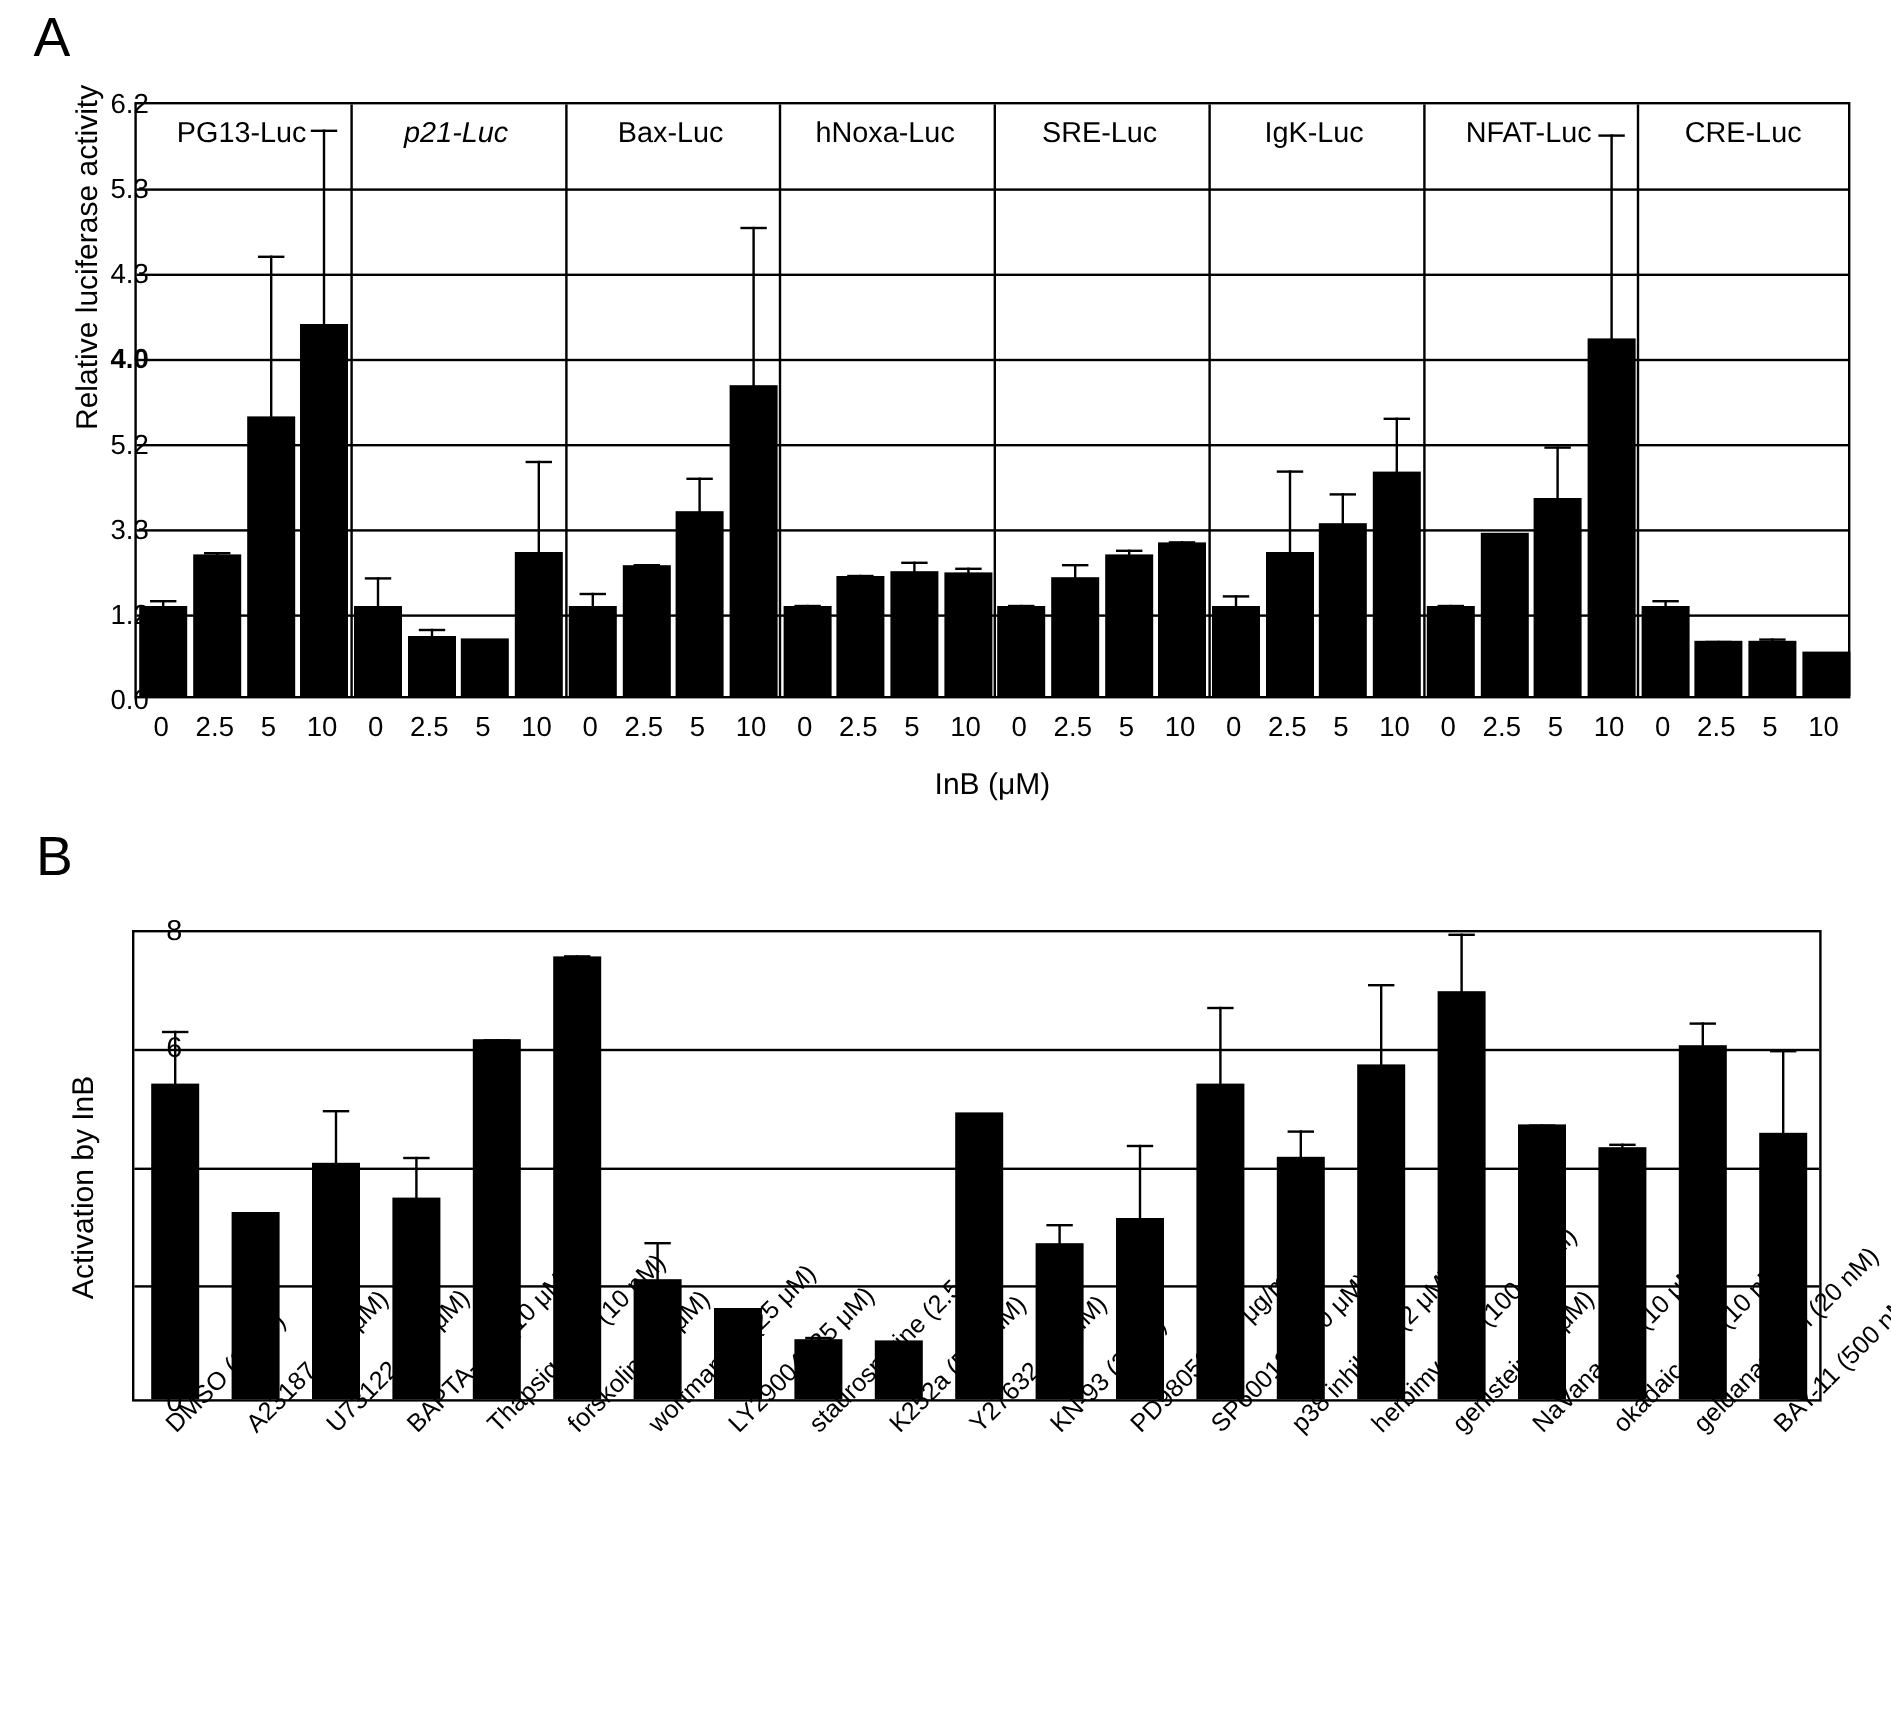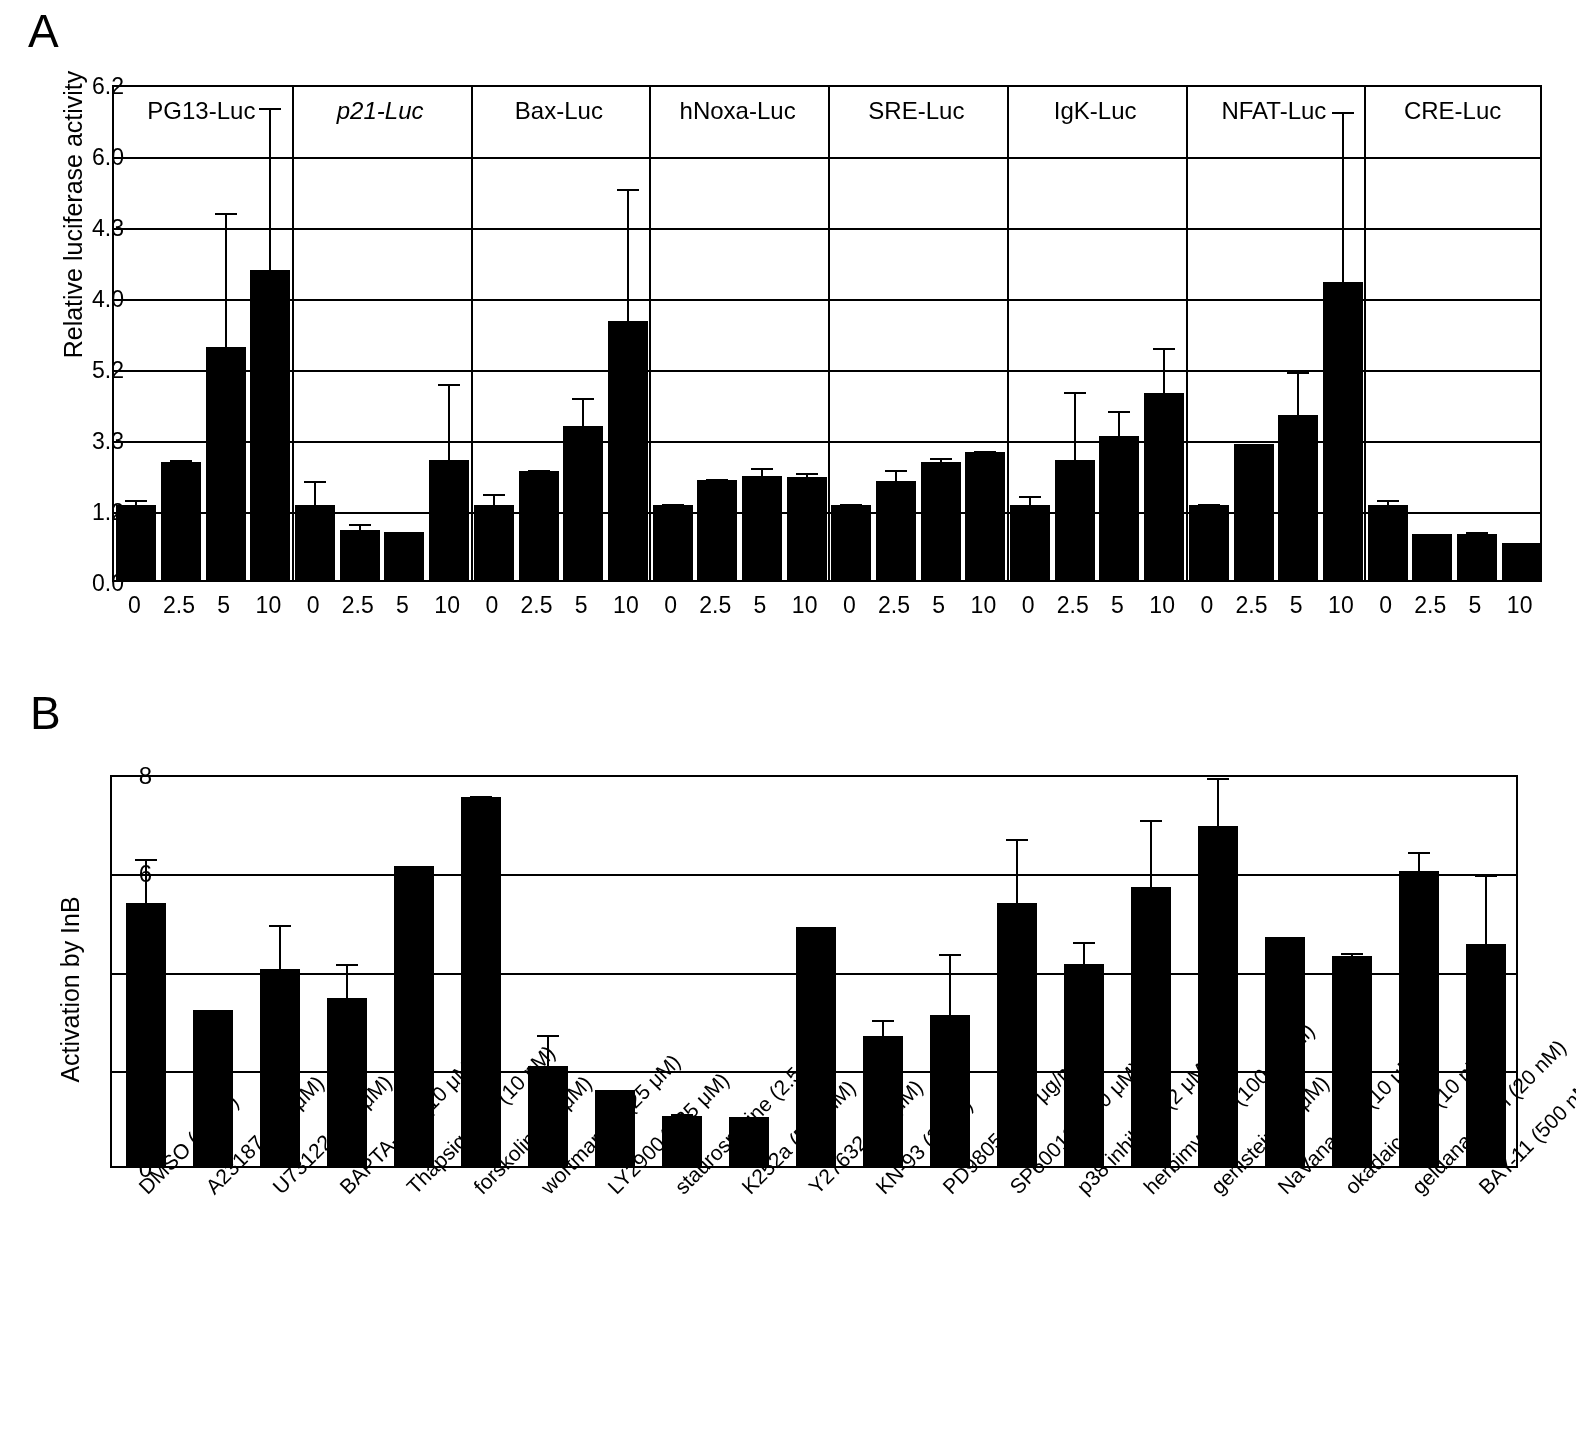--- a/index.html
+++ b/index.html
@@ -278,27 +278,28 @@
       <div class="bar" style="left: 1298.28px; width: 40px; height: 46.15px;"></div>
       <div class="errbar" style="left: 1317.28px; top: 447.3px; height: 3.55px;"></div>
       <div class="errcap" style="left: 1307.28px; top: 447.3px; width: 22px;"></div>
       <div class="bar" style="left: 1342.97px; width: 40px; height: 46.15px;"></div>
       <div class="errbar" style="left: 1361.97px; top: 445.17px; height: 5.68px;"></div>
       <div class="errcap" style="left: 1351.97px; top: 445.17px; width: 22px;"></div>
       <div class="bar" style="left: 1387.66px; width: 40px; height: 36.92px;"></div>
       <div class="errbar" style="left: 1406.66px; top: 457.95px; height: 2.13px;"></div>
       <div class="errcap" style="left: 1396.66px; top: 457.95px; width: 22px;"></div>
     </div>
+  <div id="a-xlabel">InB (μM)</div>
 <div class="a-ytick" style="top: 582px;">0.0</div>
     <div class="a-ytick" style="top: 511px;">1.2</div>
     <div class="a-ytick" style="top: 440px;">3.3</div>
     <div class="a-ytick" style="top: 369px;">5.2</div>
-    <div class="a-ytick" style="top: 298px;">4.0</div>
+    <div class="a-ytick" style="top: 298px; font-weight: bold;">4.0</div>
     <div class="a-ytick" style="top: 227px;">4.3</div>
-    <div class="a-ytick" style="top: 156px;">6.0</div>
+    <div class="a-ytick" style="top: 156px;">5.3</div>
     <div class="a-ytick" style="top: 85px;">6.2</div>
     <div class="a-group-title" style="left: 112px; top: 97px; width: 178.75px;">PG13-Luc</div>
     <div class="a-xtick" style="left: 104.344px; top: 592px;">0</div>
     <div class="a-xtick" style="left: 149.031px; top: 592px;">2.5</div>
     <div class="a-xtick" style="left: 193.719px; top: 592px;">5</div>
     <div class="a-xtick" style="left: 238.406px; top: 592px;">10</div>
     <div class="a-group-title" style="left: 290.75px; top: 97px; width: 178.75px; font-style: italic;">p21-Luc</div>
     <div class="a-xtick" style="left: 283.094px; top: 592px;">0</div>
     <div class="a-xtick" style="left: 327.781px; top: 592px;">2.5</div>
     <div class="a-xtick" style="left: 372.469px; top: 592px;">5</div>

